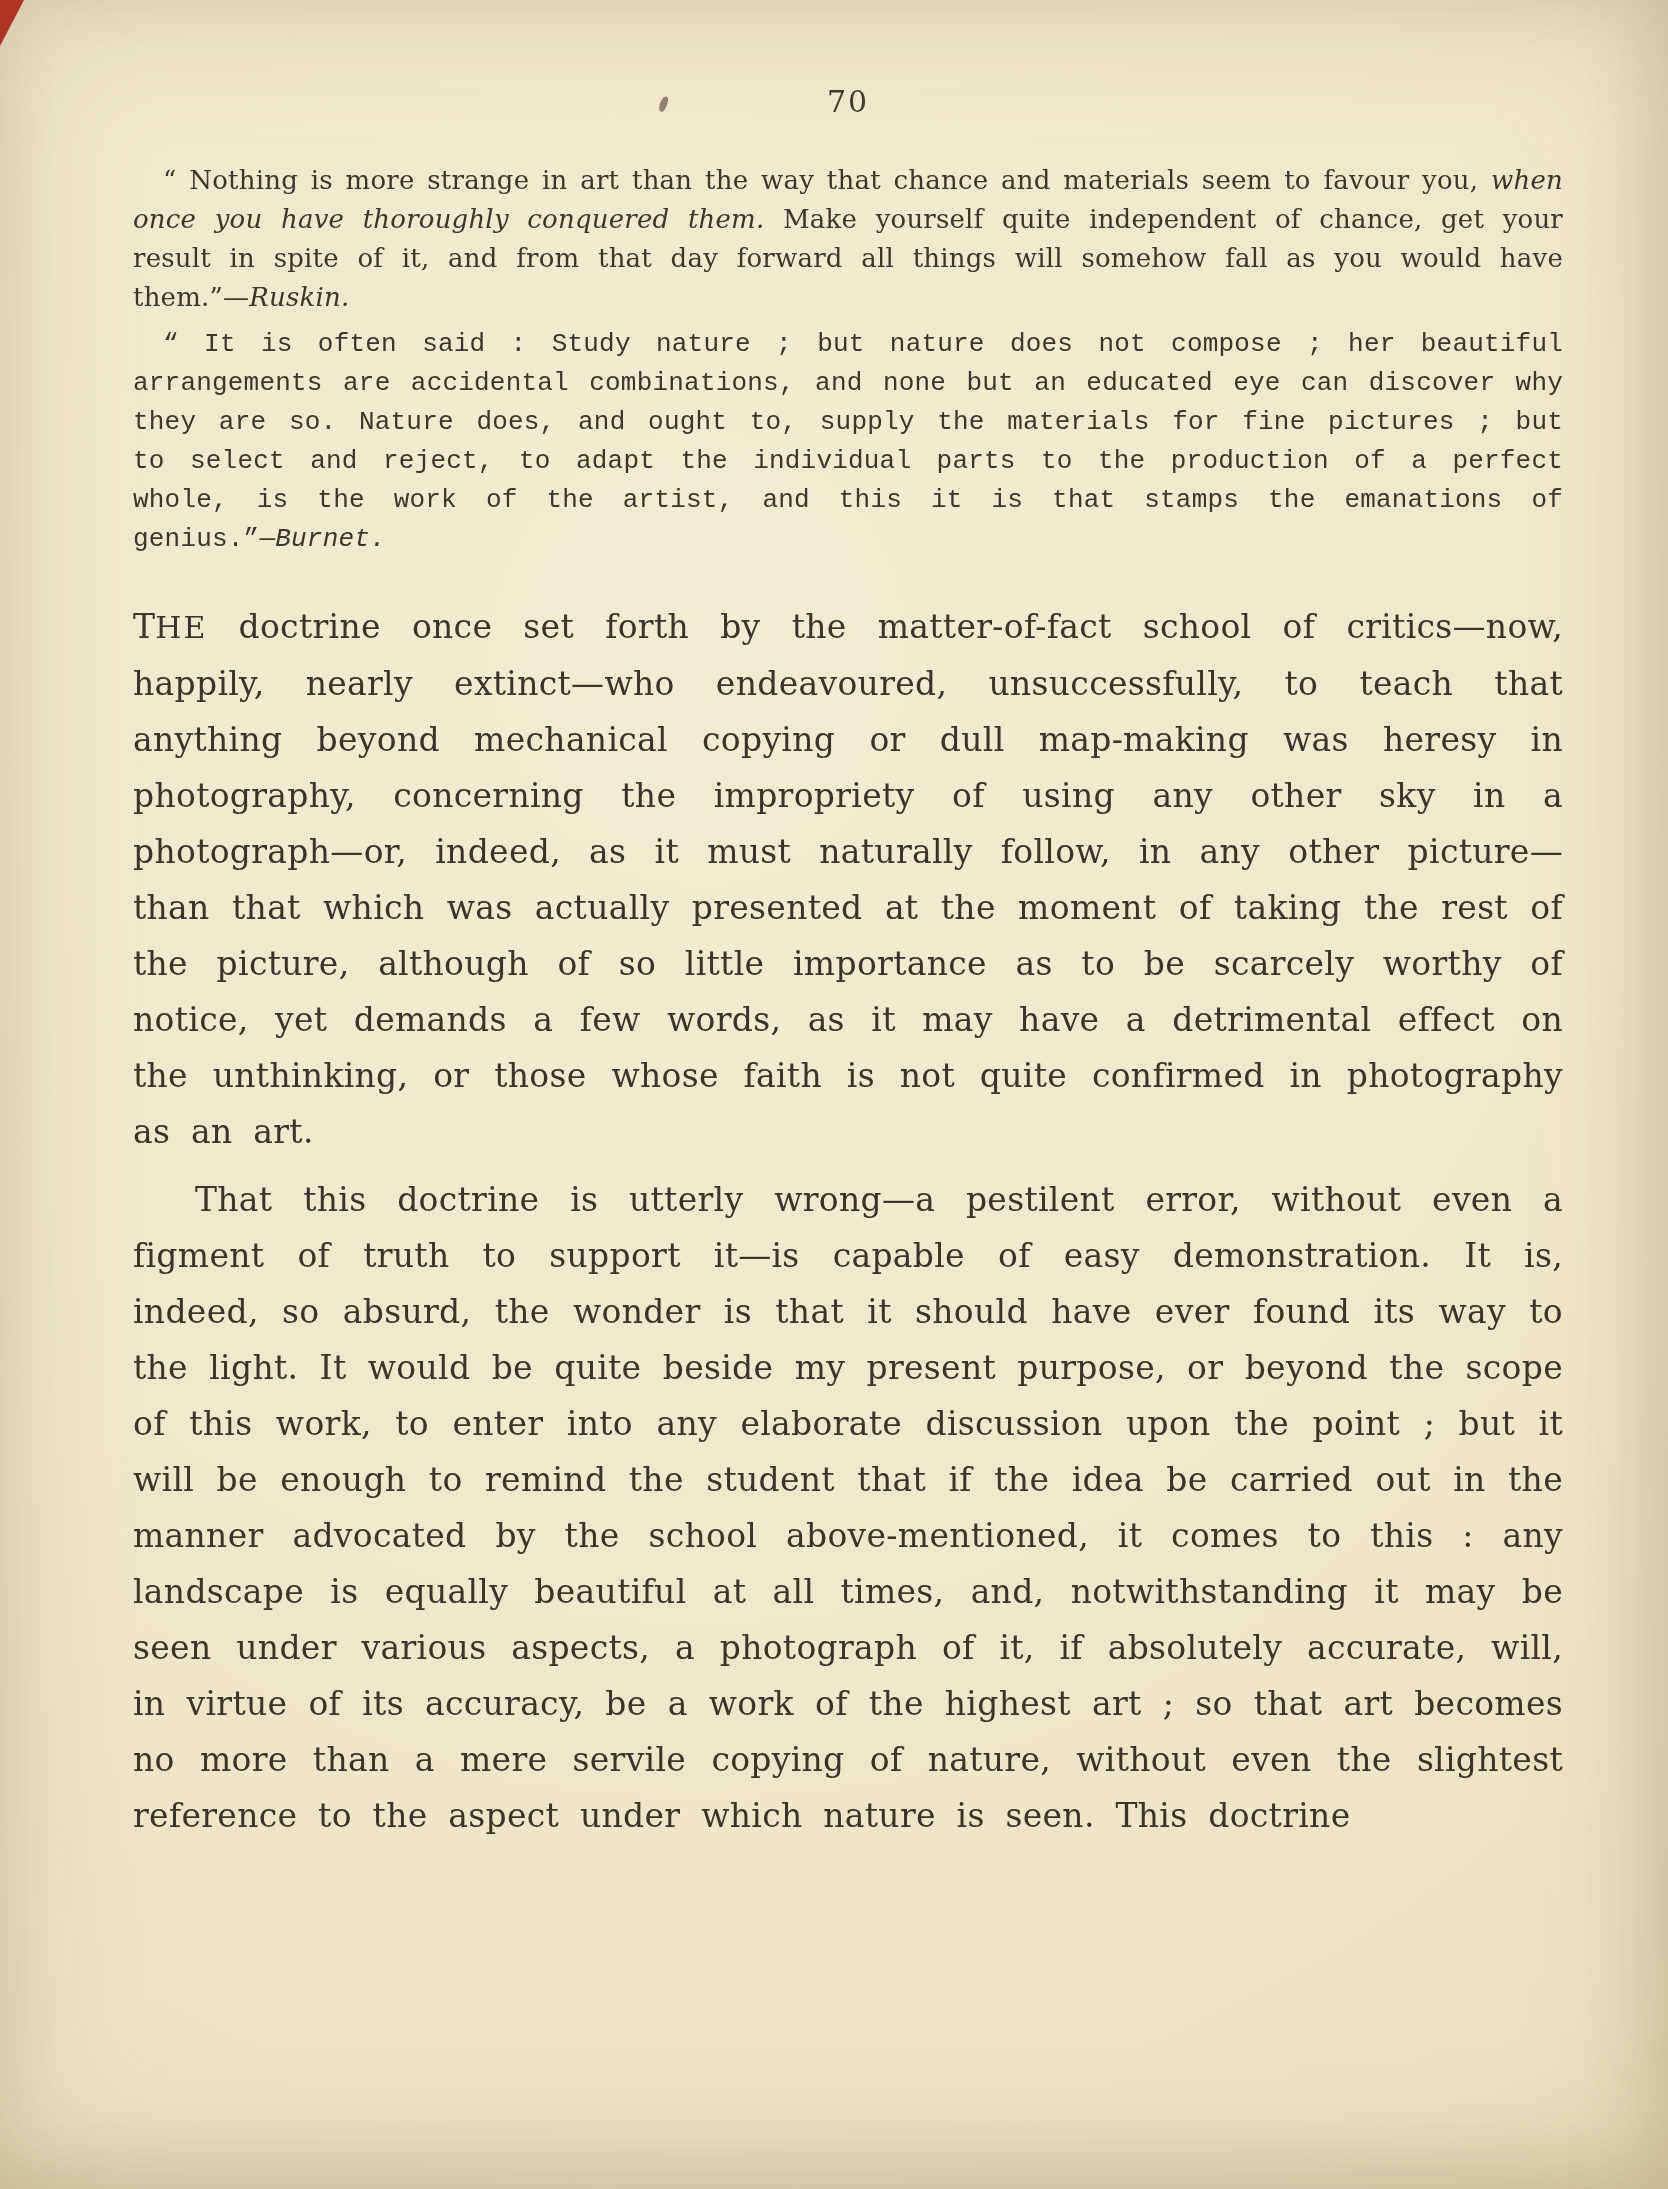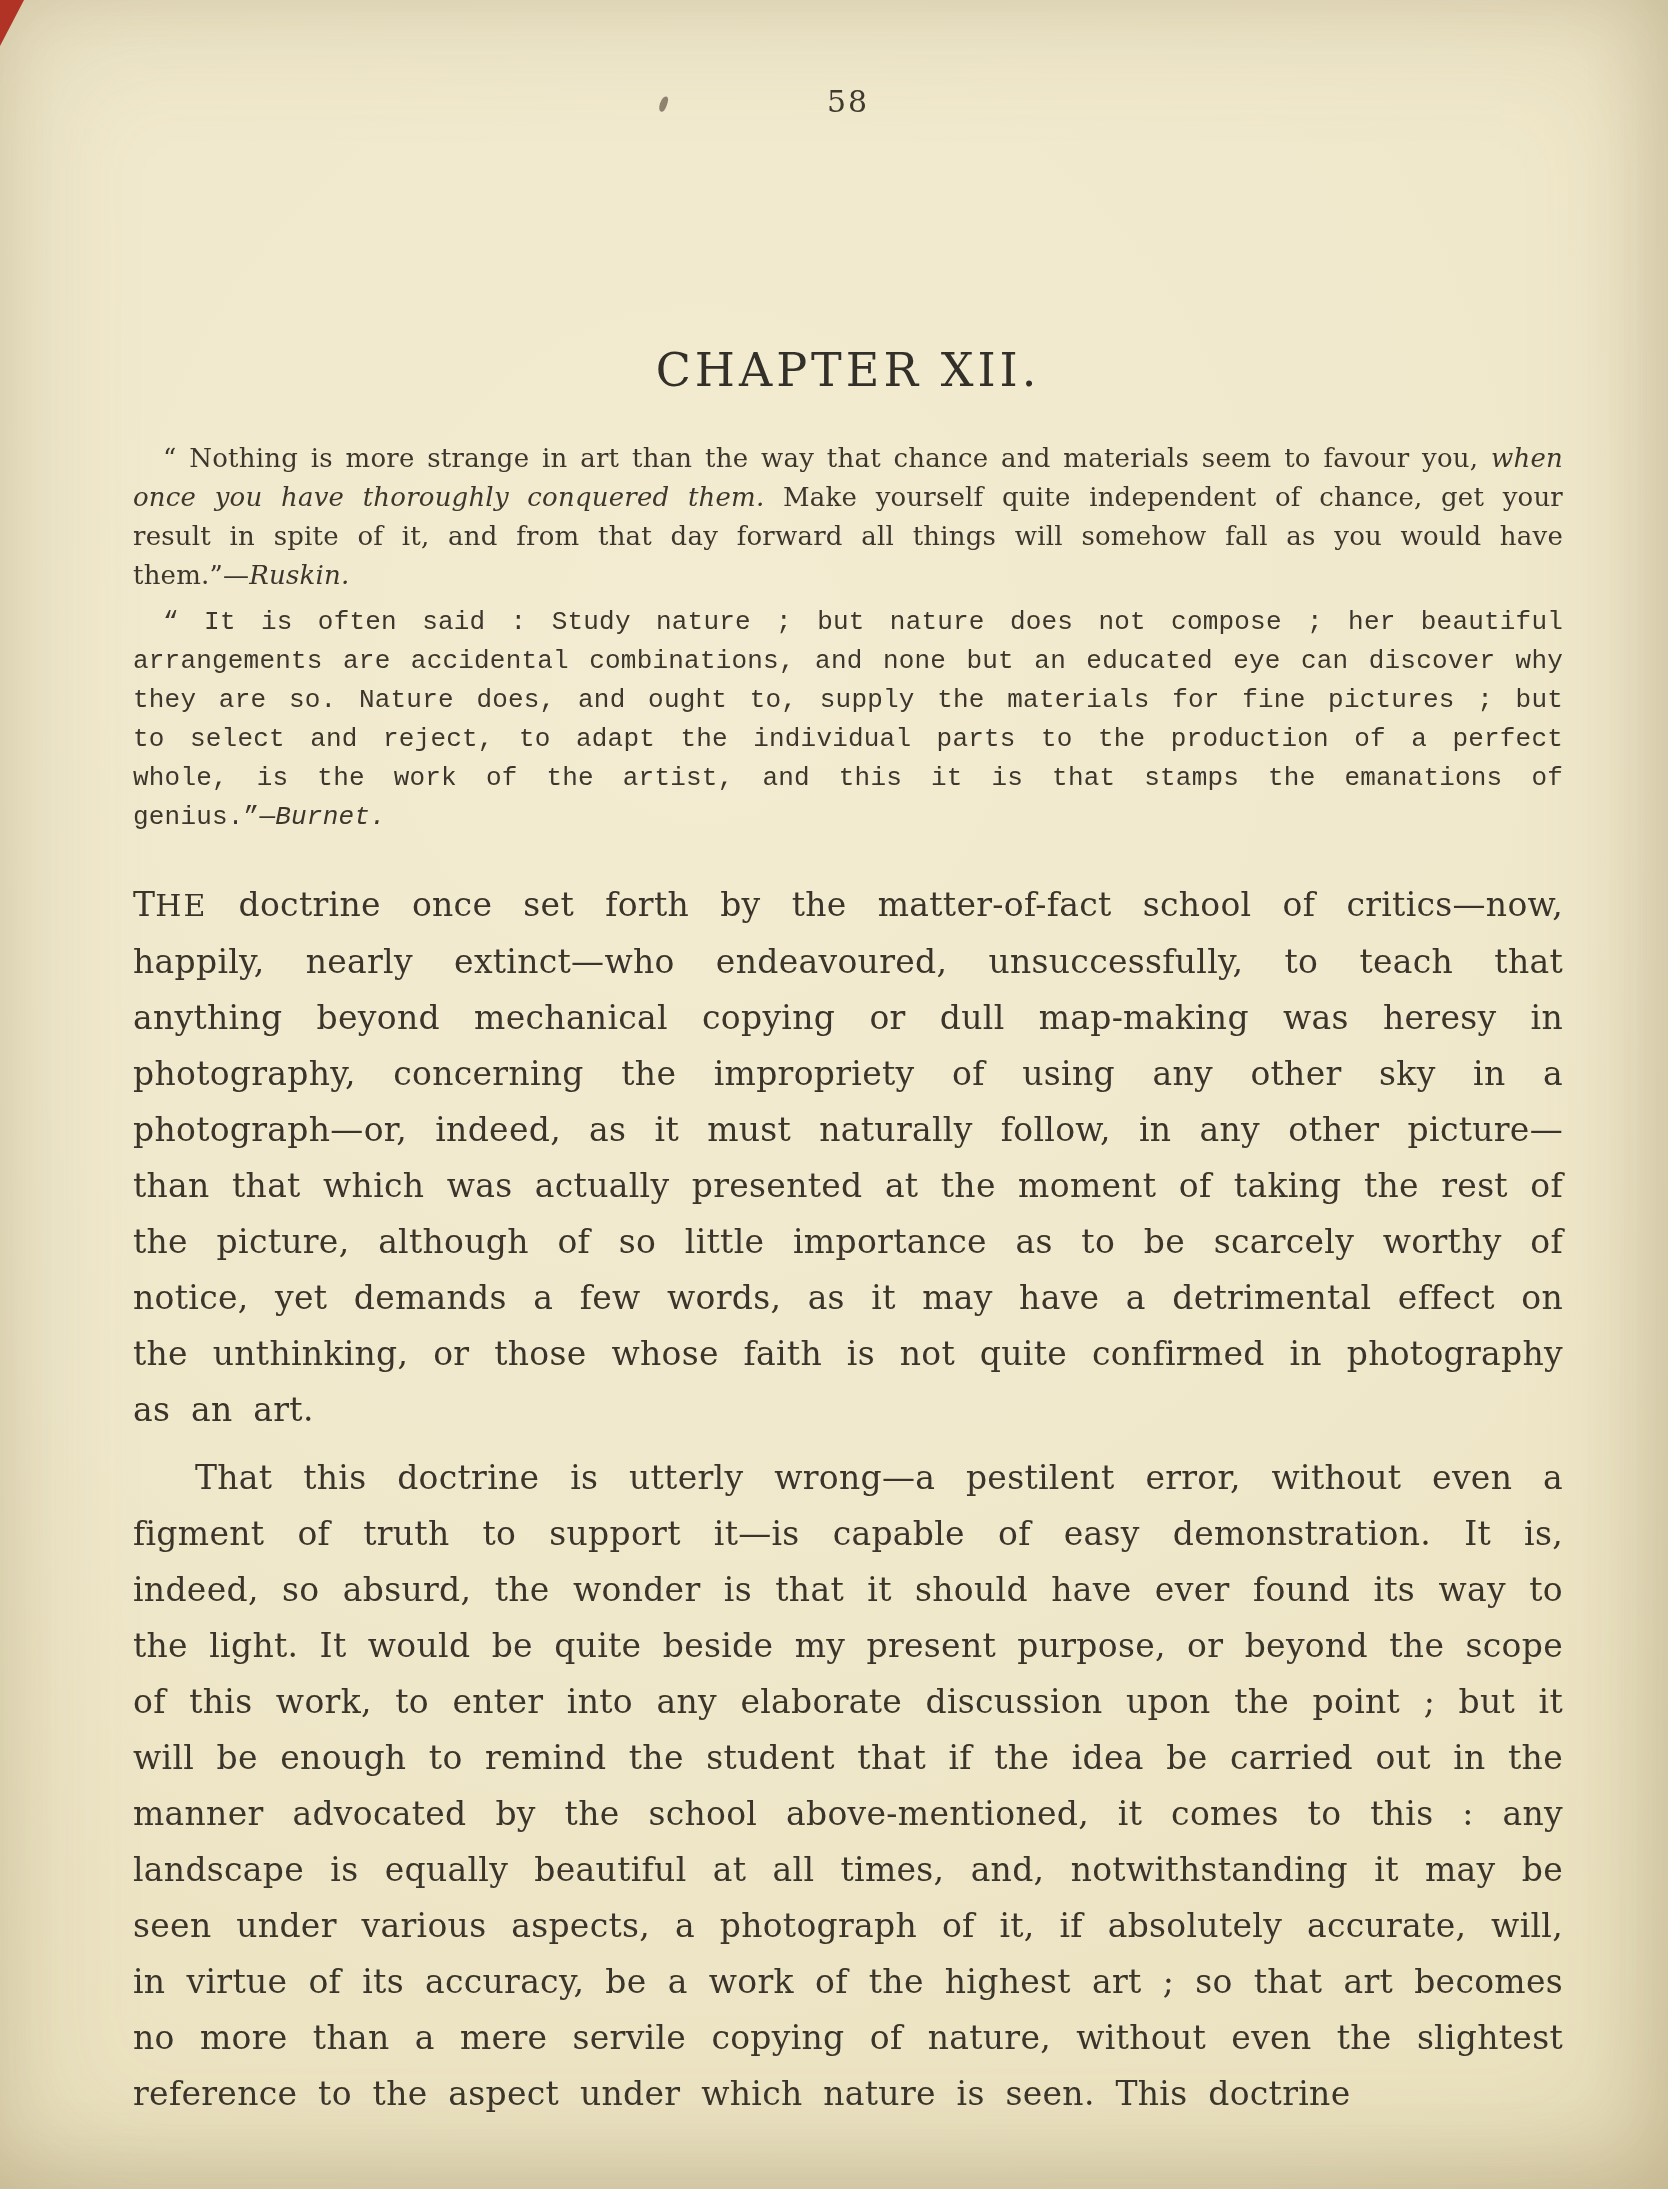--- a/index.html
+++ b/index.html
@@ -103,23 +103,22 @@
 </head>
 <body>
 
 <div class="page">
 
   <div class="corner-mark"></div>
   <div class="stray-mark"></div>
 
   <div class="content">
 
-    <div class="page-number">58</div>
+    <div class="page-number">70</div>
 
-    <h1 class="chapter-title">CHAPTER XII.</h1>
 
 
     <p class="epigraph"><span>“ Nothing is more strange in art than the way that chance and materials seem to favour you, </span><span class="italic">when once you have thoroughly conquered them.</span><span> Make yourself quite independent of chance, get your result in spite of it, and from that day forward all things will somehow fall as you would have them.”—</span><span class="italic">Ruskin.</span></p>
 
     <p class="epigraph"><span>“ It is often said : Study nature ; but nature does not compose ; her beautiful arrangements are accidental combinations, and none but an educated eye can discover why they are so. Nature does, and ought to, supply the materials for fine pictures ; but to select and reject, to adapt the individual parts to the production of a perfect whole, is the work of the artist, and this it is that stamps the emanations of genius.”—</span><span class="italic">Burnet.</span></p>
 
     <p class="body-para first"><span class="lead-cap">T</span><span class="lead-small">HE</span> <span>doctrine once set forth by the matter-of-fact school of critics—now, happily, nearly extinct—who endeavoured, unsuccessfully, to teach that anything beyond mechanical copying or dull map-making was heresy in photography, concerning the impropriety of using any other sky in a photograph—or, indeed, as it must naturally follow, in any other picture—than that which was actually presented at the moment of taking the rest of the picture, although of so little importance as to be scarcely worthy of notice, yet demands a few words, as it may have a detrimental effect on the unthinking, or those whose faith is not quite confirmed in photography as an art.</span></p>
 
     <p class="body-para second">That this doctrine is utterly wrong—a pestilent error, without even a figment of truth to support it—is capable of easy demonstration. It is, indeed, so absurd, the wonder is that it should have ever found its way to the light. It would be quite beside my present purpose, or beyond the scope of this work, to enter into any elaborate discussion upon the point ; but it will be enough to remind the student that if the idea be carried out in the manner advocated by the school above-mentioned, it comes to this : any landscape is equally beautiful at all times, and, notwithstanding it may be seen under various aspects, a photograph of it, if absolutely accurate, will, in virtue of its accuracy, be a work of the highest art ; so that art becomes no more than a mere servile copying of nature, without even the slightest reference to the aspect under which nature is seen. This doctrine</p>
 

